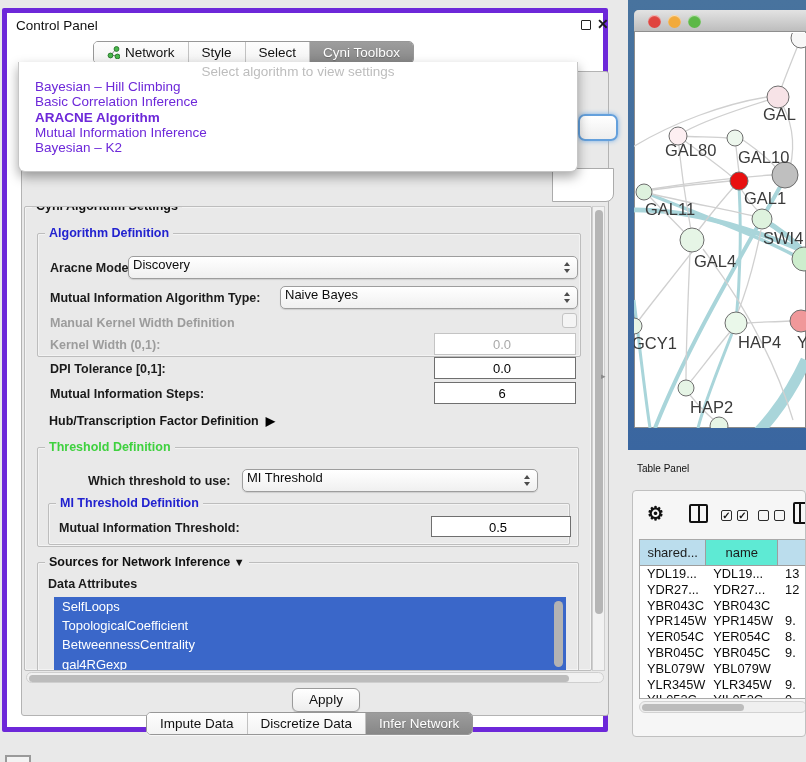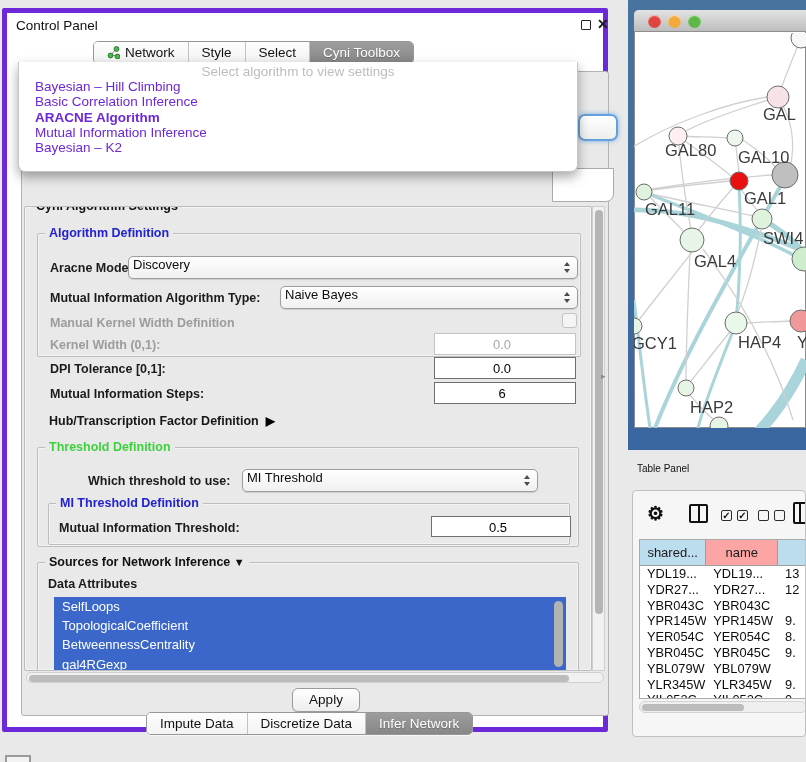--- a/index.html
+++ b/index.html
@@ -75,21 +75,21 @@
   .tp-toolbar{position:absolute;left:0;top:0;width:100%;height:46px}
   .gear{position:absolute;left:14px;top:11px;font-size:19px;color:#111;font-weight:bold}
   .colicon{position:absolute;left:56px;top:13px;width:19px;height:19px;border:2px solid #111;border-radius:2px}
   .colicon::after{content:"";position:absolute;left:6.5px;top:0;width:2px;height:15px;background:#111}
   .cb{position:absolute;top:19px;width:11px;height:11px;border:1.6px solid #2b2b2b;border-radius:2px;font-size:10px;line-height:9px;text-align:center;color:#111;font-weight:bold}
   .docicon{position:absolute;left:160px;top:11px;width:22px;height:22px;border:2px solid #111;border-radius:2px;background:#f6f6f6}
   .docicon::after{content:"";position:absolute;left:4px;top:0;width:2px;height:18px;background:#111}
   .tbl{position:absolute;left:6px;top:48px;width:168px;height:160px;background:#fff;border:1px solid #aaa;overflow:hidden}
   .thead{display:flex;height:26px;border-bottom:1px solid #9e9e9e}
   .th{font-size:13px;color:#1c1c1c;text-align:center;padding-top:5px;border-right:1px solid #9e9e9e;overflow:hidden;white-space:nowrap}
-  .th.hl{background:#bbdded}.th.plain{background:#fca5a5}
+  .th.hl{background:#bbdded}.th.plain{background:#5eead4}
   .trow{display:flex;height:15.8px}
   .tc{font-size:12.8px;color:#0d0d0d;padding-left:7px;white-space:nowrap;overflow:hidden}
   .tp-hsb{position:absolute;left:6px;top:210px;height:12px;width:168px;background:#efefef;border:1px solid #d2d2d2;border-radius:6px}
   .tp-hsb .hsb-thumb{top:1.5px;left:2px;width:102px;height:7px}
 
   .splitter-handle{position:absolute;left:601px;top:371px;font-size:9px;color:#8a8a8a}
   .corner-chip{position:absolute;left:5px;top:755px;width:26px;height:14px;border:2px solid #9a9a9a;background:#f3f3f3}
 </style>
 </head>
 <body>

